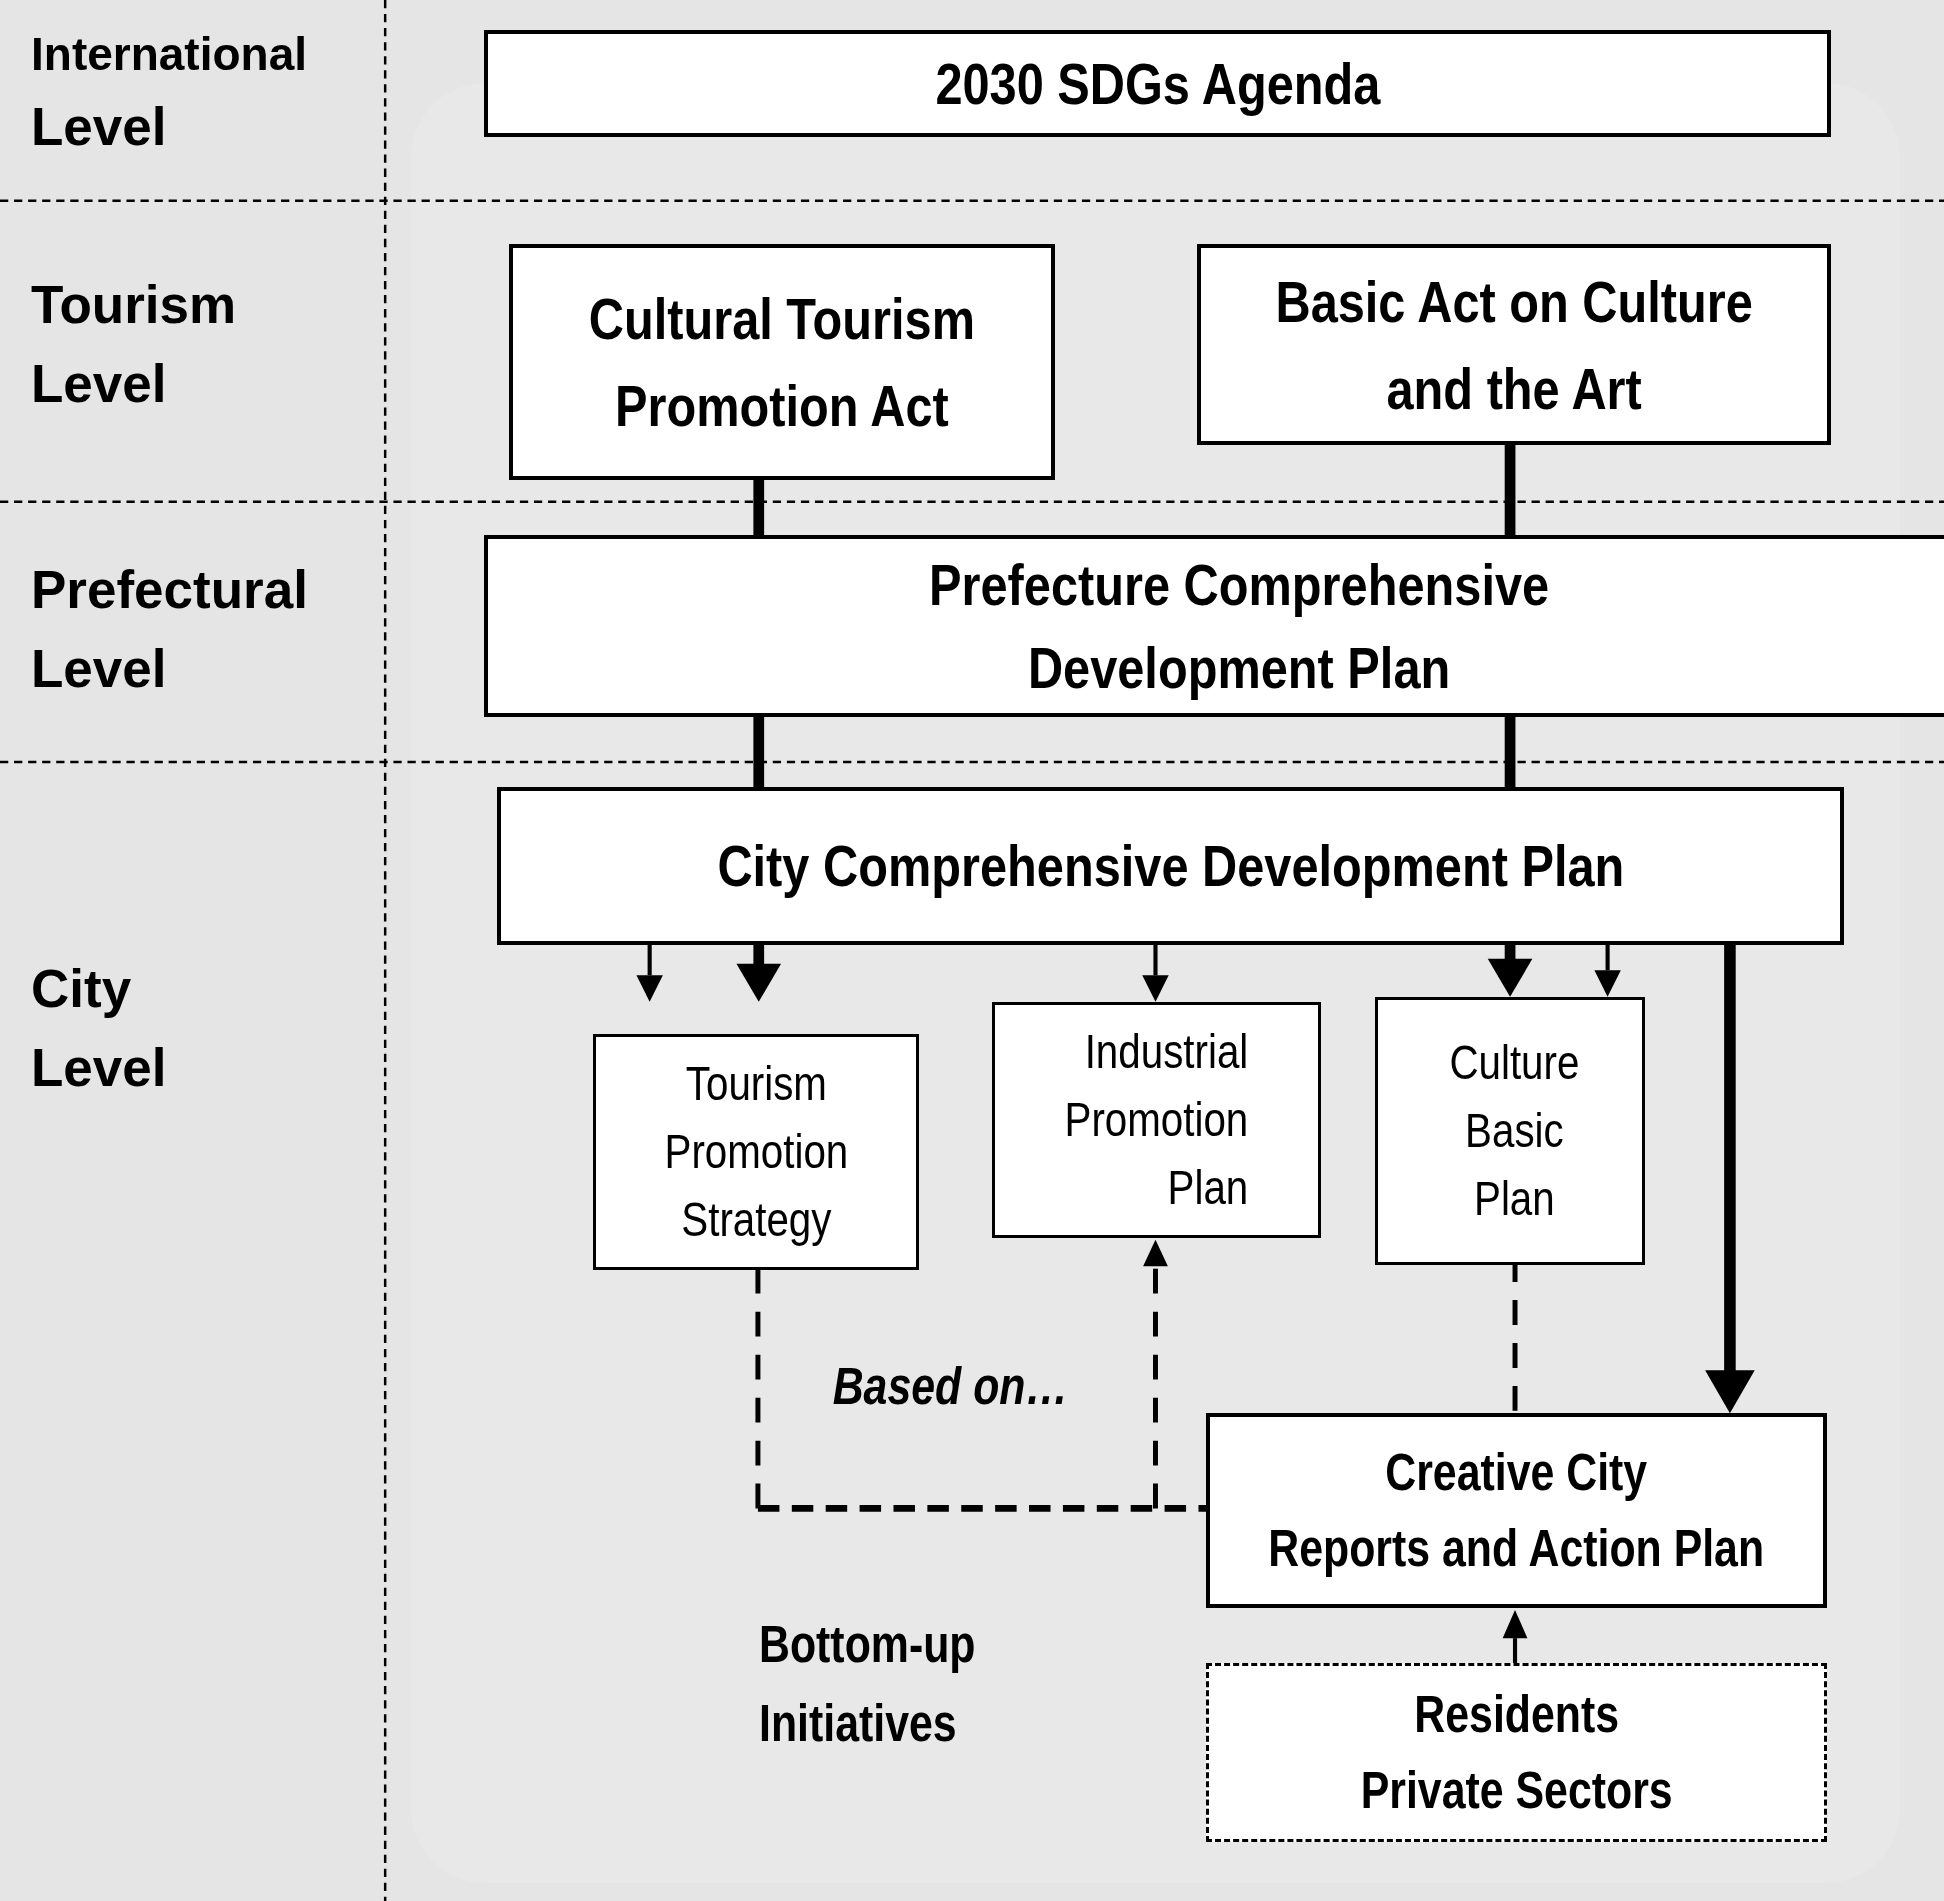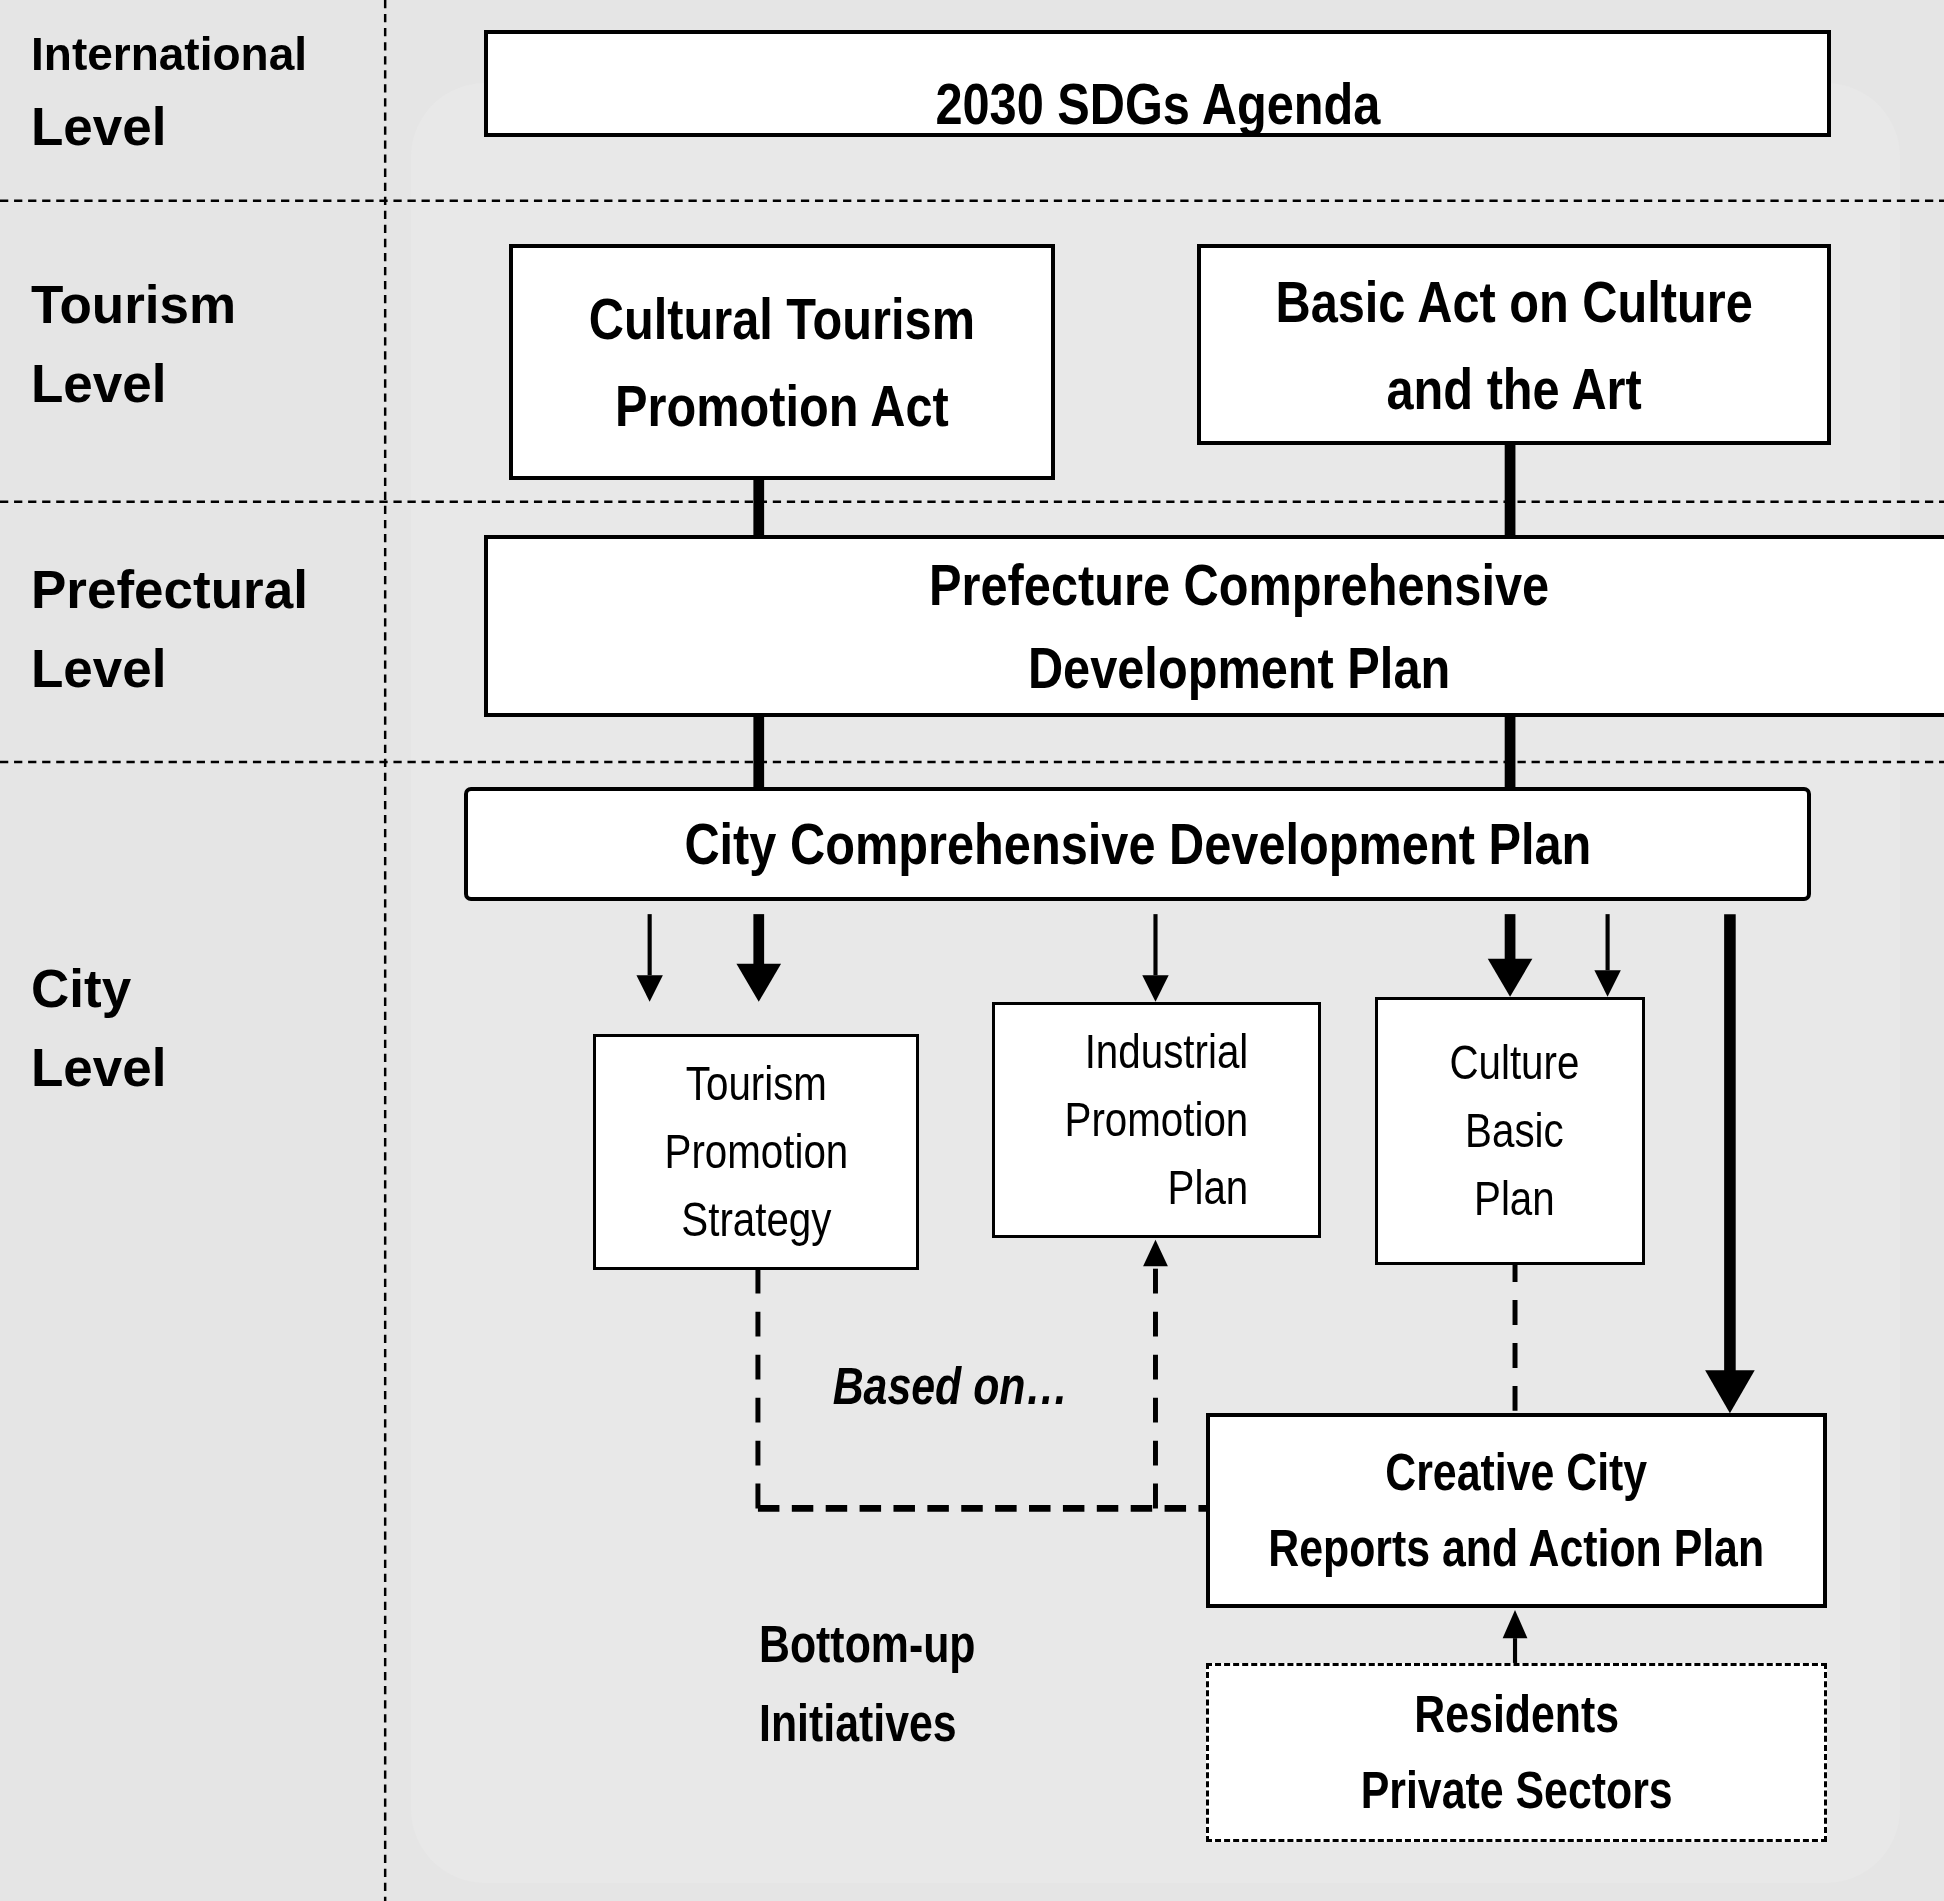--- a/index.html
+++ b/index.html
@@ -120,21 +120,21 @@
   </div>
   <div class="lvl" style="top:550px">
     <div>Prefectural</div>
     <div>Level</div>
   </div>
   <div class="lvl" style="top:949px">
     <div>City</div>
     <div>Level</div>
   </div>
 
-  <div class="box one" style="left:484px; top:30px; width:1347px; height:107px;align-items:flex-end;">
+  <div class="box one" style="left:484px; top:30px; width:1347px; height:107px;">
     <div class="txt">2030 SDGs Agenda</div>
   </div>
 
   <div class="box big" style="left:509px; top:244px; width:546px; height:236px;">
     <div class="txt">
       <div>Cultural Tourism</div>
       <div>Promotion Act</div>
     </div>
   </div>
 
@@ -145,21 +145,21 @@
     </div>
   </div>
 
   <div class="box mid" style="left:484px; top:535px; width:1510px; height:182px;">
     <div class="txt">
       <div>Prefecture Comprehensive</div>
       <div>Development Plan</div>
     </div>
   </div>
 
-  <div class="box one" style="left:464px; top:787px; width:1347px; height:114px;border-radius:7px;">
+  <div class="box one" style="left:497px; top:787px; width:1347px; height:158px;">
     <div class="txt">City Comprehensive Development Plan</div>
   </div>
 
   <div class="box sub" style="left:593px; top:1002px; width:326px; height:236px;margin-top:32px;">
     <div class="txt">
       <div>Tourism</div>
       <div>Promotion</div>
       <div>Strategy</div>
     </div>
   </div>

